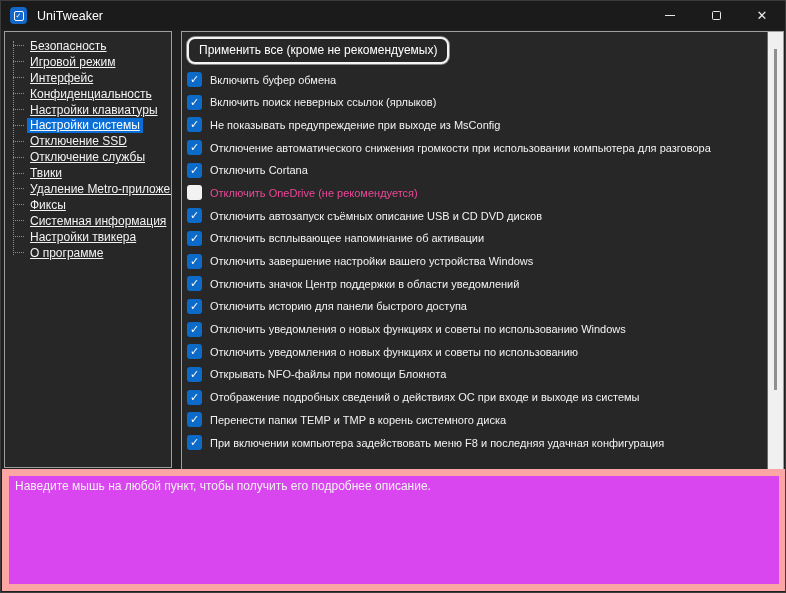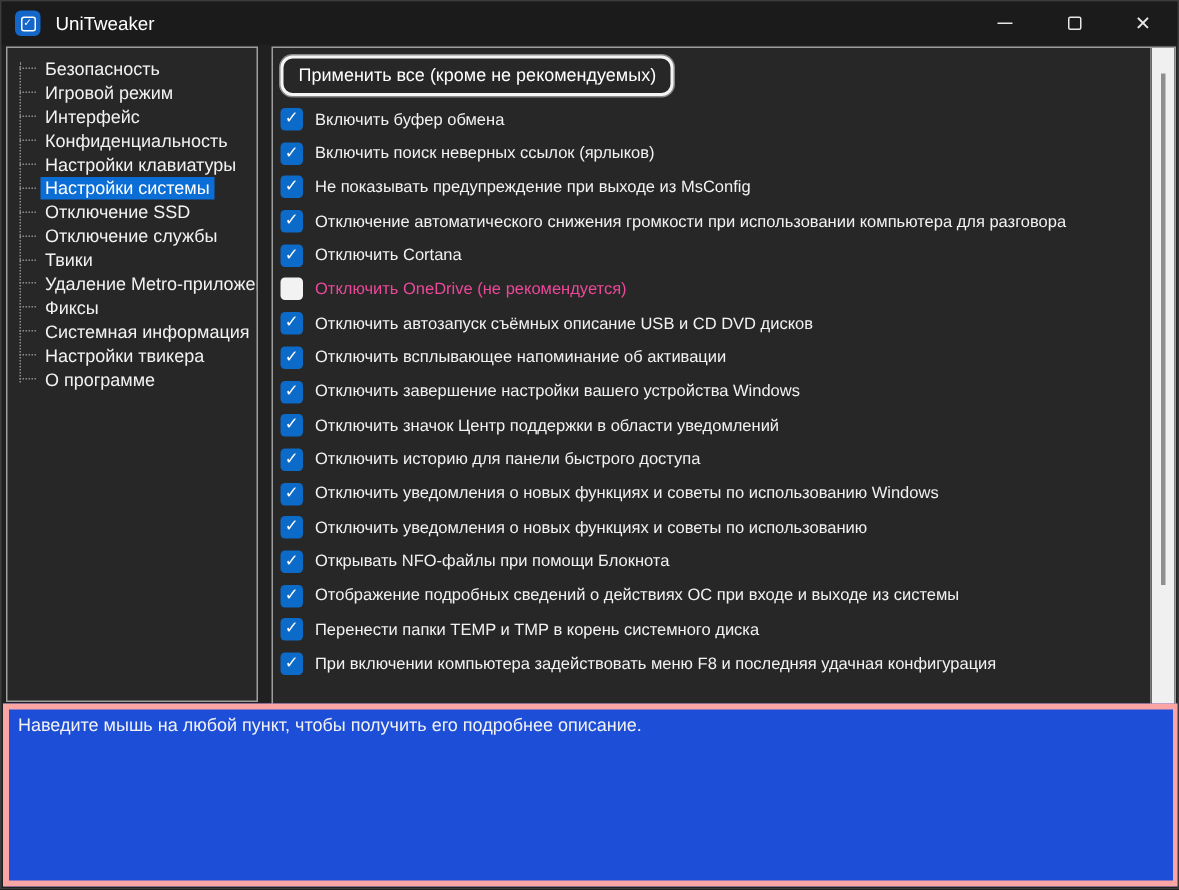--- a/index.html
+++ b/index.html
@@ -35,21 +35,21 @@
     position:absolute; left:3px; top:30px; width:168px; height:437px;
     background:#272727; border:1px solid #9e9e9e; padding-top:6px; overflow:hidden;
   }
   .tree { position:relative; }
   .tree::before {
     content:""; position:absolute; left:8px; top:3px; height:214px;
     border-left:1px dotted #8d8d8d;
   }
   .tree-item {
     height:15.9px; display:flex; align-items:center;
-    font-size:12px; white-space:nowrap; cursor:default;
+    font-size:12px; white-space:nowrap; cursor:default;text-decoration:underline;
   }
   .tree-item::before {
     content:""; width:11px; margin-left:8px; margin-right:3px;
     border-top:1px dotted #8d8d8d; flex:none;
   }
   .tree-item .t-label { padding:0.5px 3px; color:#f2f2f2; }
   .tree-item.selected .t-label { background:#0a6ed6; color:#fff; }
   
   .main {
     position:absolute; left:180px; top:30px; width:603px; height:541px;
@@ -79,21 +79,21 @@
   .scrollbar {
     position:absolute; top:0; right:0; width:16px; height:100%;
     background:#f0f0f0; border-left:1px solid #6a6a6a;
   }
   .scroll-thumb {
     position:absolute; left:6px; top:17px; width:3px; height:341px; background:#8f8f8f;
   }
   
   .status {
     position:absolute; left:1px; top:468px; width:784px; height:122px;
-    background:#1d4ed8; border:4px solid #fca5a5; padding:3px 6px;
+    background:#d946ef; border:7px solid #fca5a5; padding:3px 6px;
     font-size:12px; color:#f2f2f2;
   }
 </style>
 </head>
 <body>
 
 <div class="window">
 
   <div class="titlebar">
     <div class="app-icon">

